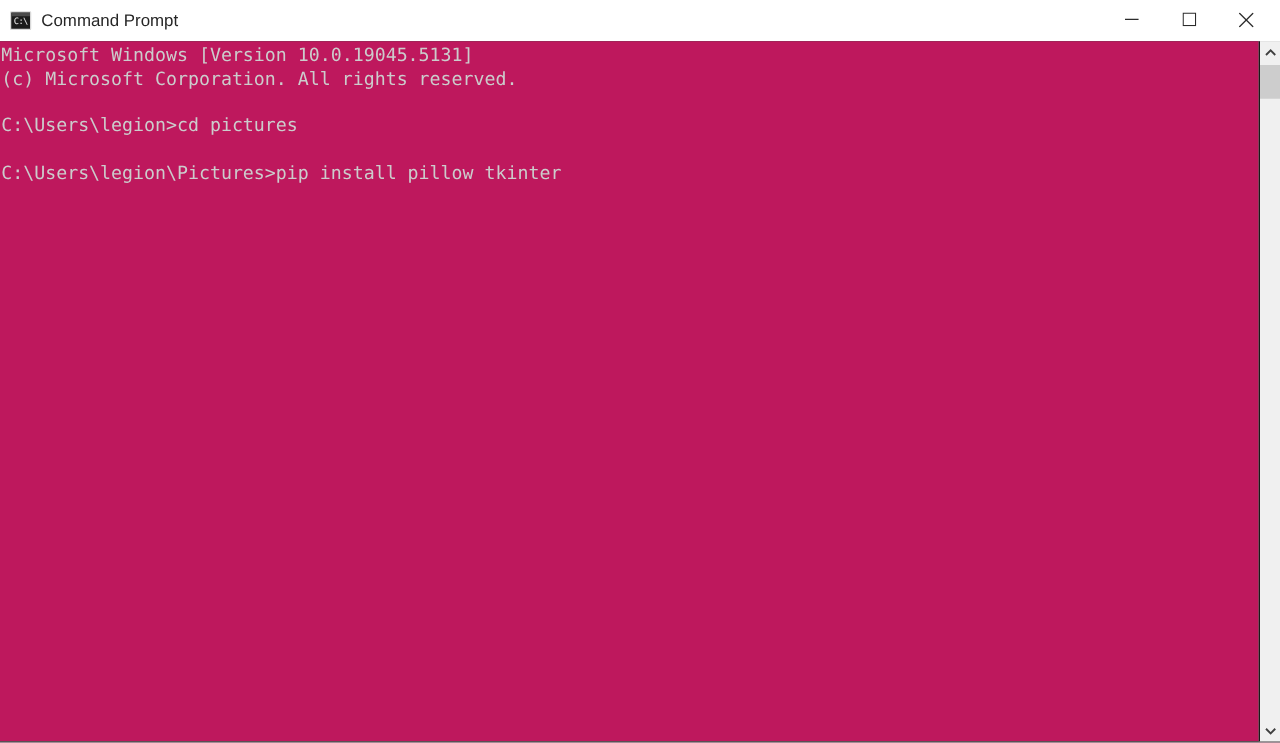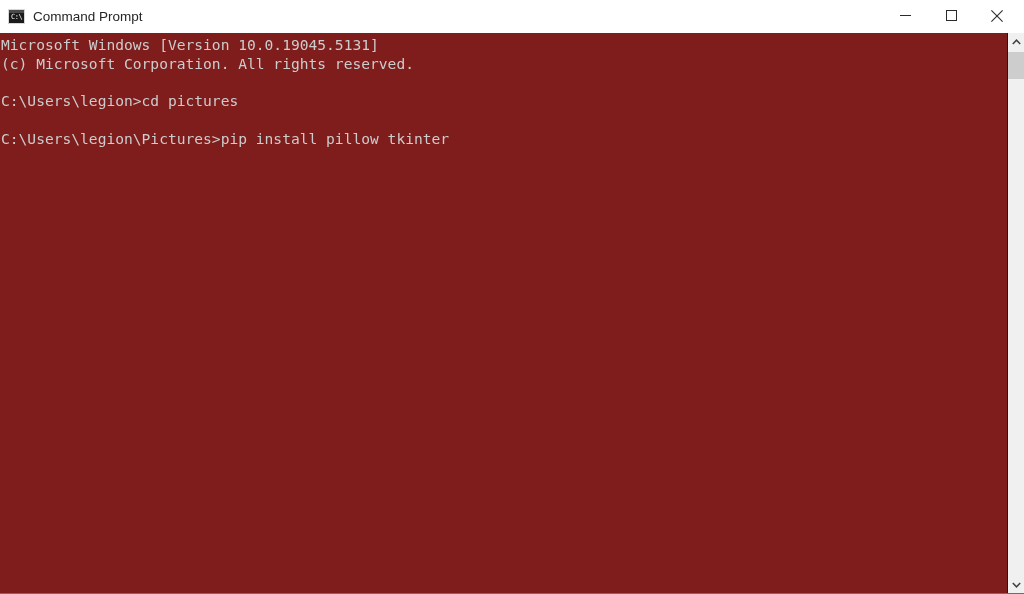--- a/index.html
+++ b/index.html
@@ -96,21 +96,21 @@
 
   .winbtn svg { display: block; }
 
   
   #console {
     position: absolute;
     left: 0;
     top: 33px;
     width: 1007px;
     height: 560px;
-    background: #7f1d1d;
+    background: #be185d;
     overflow: hidden;
   }
 
   #console-text {
     position: absolute;
     left: 1px;
     top: 3px;
     margin: 0;
     font-family: "DejaVu Sans Mono", monospace;
     font-size: 14.6px;

